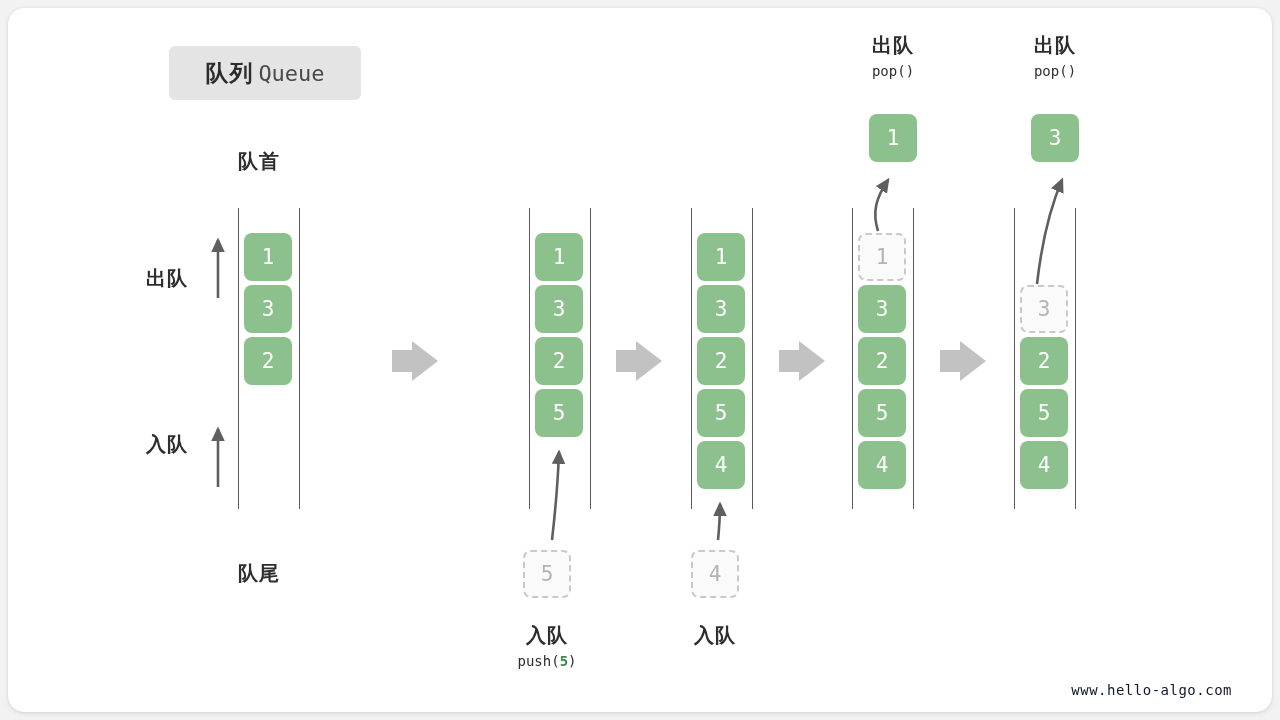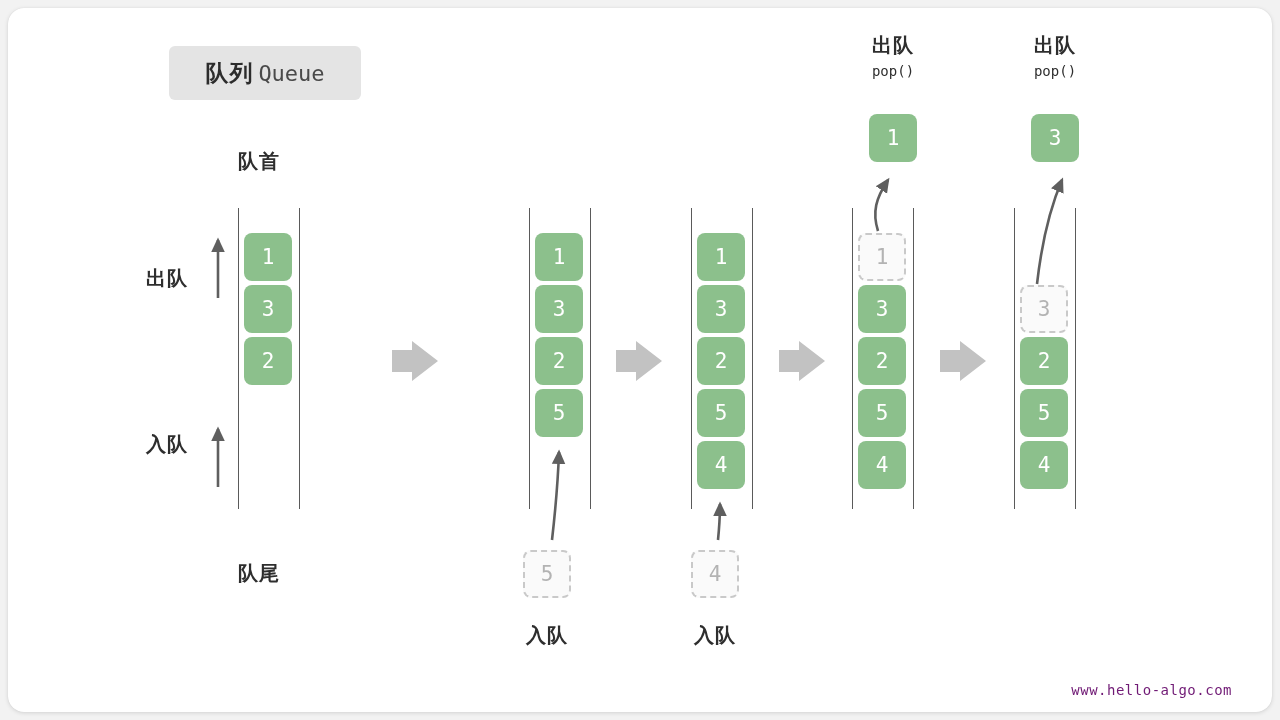--- a/index.html
+++ b/index.html
@@ -116,21 +116,21 @@
     color: #2e2e2e;
     line-height: 1.55;
   }
 
   .watermark {
     position: absolute;
     right: 48px;
     bottom: 22px;
     font-family: "DejaVu Sans Mono", "Liberation Mono", monospace;
     font-size: 14px;
-    color: #701a75;
+    color: #0f172a;
     letter-spacing: 0.5px;
   }
 
   svg.overlay {
     position: absolute;
     left: 0;
     top: 0;
     width: 1280px;
     height: 720px;
     pointer-events: none;
@@ -158,20 +158,21 @@
   <div class="cell" style="left:244px; top:337px;">2</div>
 
   <div class="rail" style="left:529px; width:62px;"></div>
   <div class="cell" style="left:535px; top:233px;">1</div>
   <div class="cell" style="left:535px; top:285px;">3</div>
   <div class="cell" style="left:535px; top:337px;">2</div>
   <div class="cell" style="left:535px; top:389px;">5</div>
   <div class="cell ghost" style="left:523px; top:550px;">5</div>
   <div class="op-label" style="position:absolute; left:447px; top:620px; width:200px;">
     <div class="l1">入队</div>
+    <div class="l2"><span>push(</span><span class="num-green">5</span><span>)</span></div>
   </div>
 
   <div class="rail" style="left:691px; width:62px;"></div>
   <div class="cell" style="left:697px; top:233px;">1</div>
   <div class="cell" style="left:697px; top:285px;">3</div>
   <div class="cell" style="left:697px; top:337px;">2</div>
   <div class="cell" style="left:697px; top:389px;">5</div>
   <div class="cell" style="left:697px; top:441px;">4</div>
   <div class="cell ghost" style="left:691px; top:550px;">4</div>
   <div class="op-label" style="position:absolute; left:615px; top:620px; width:200px;">

